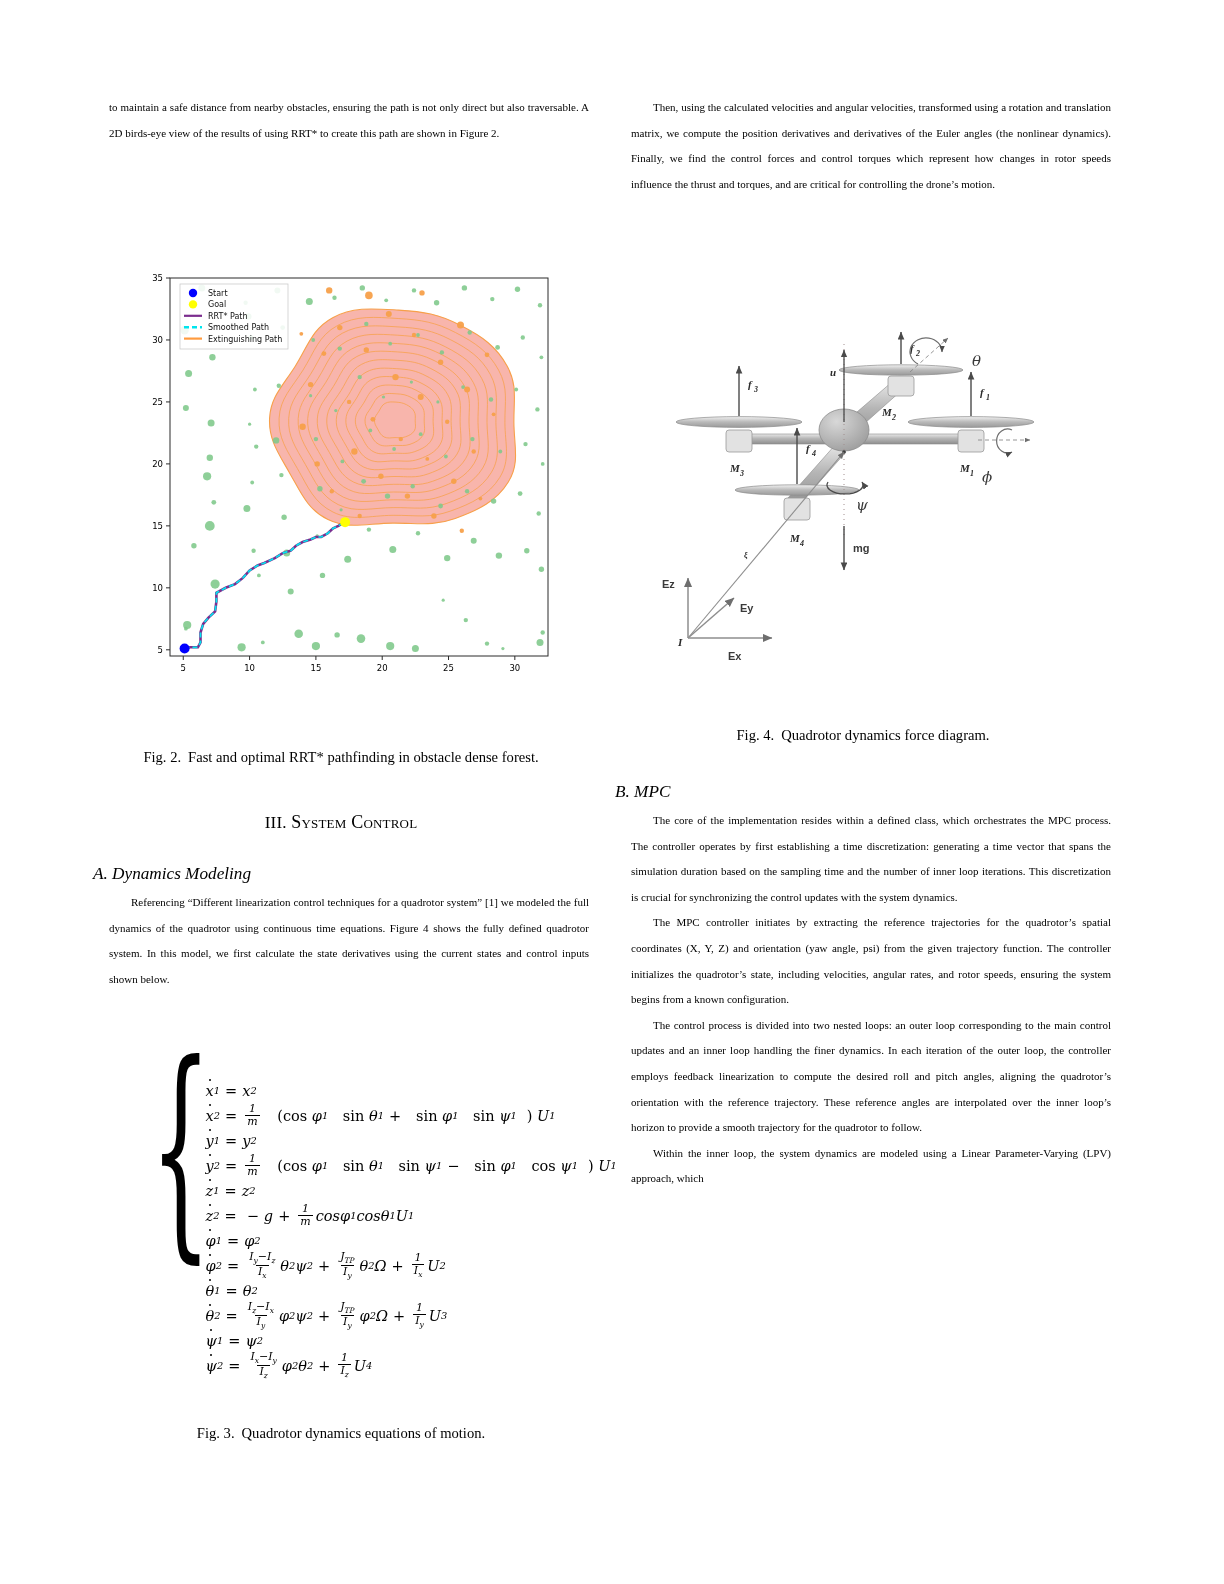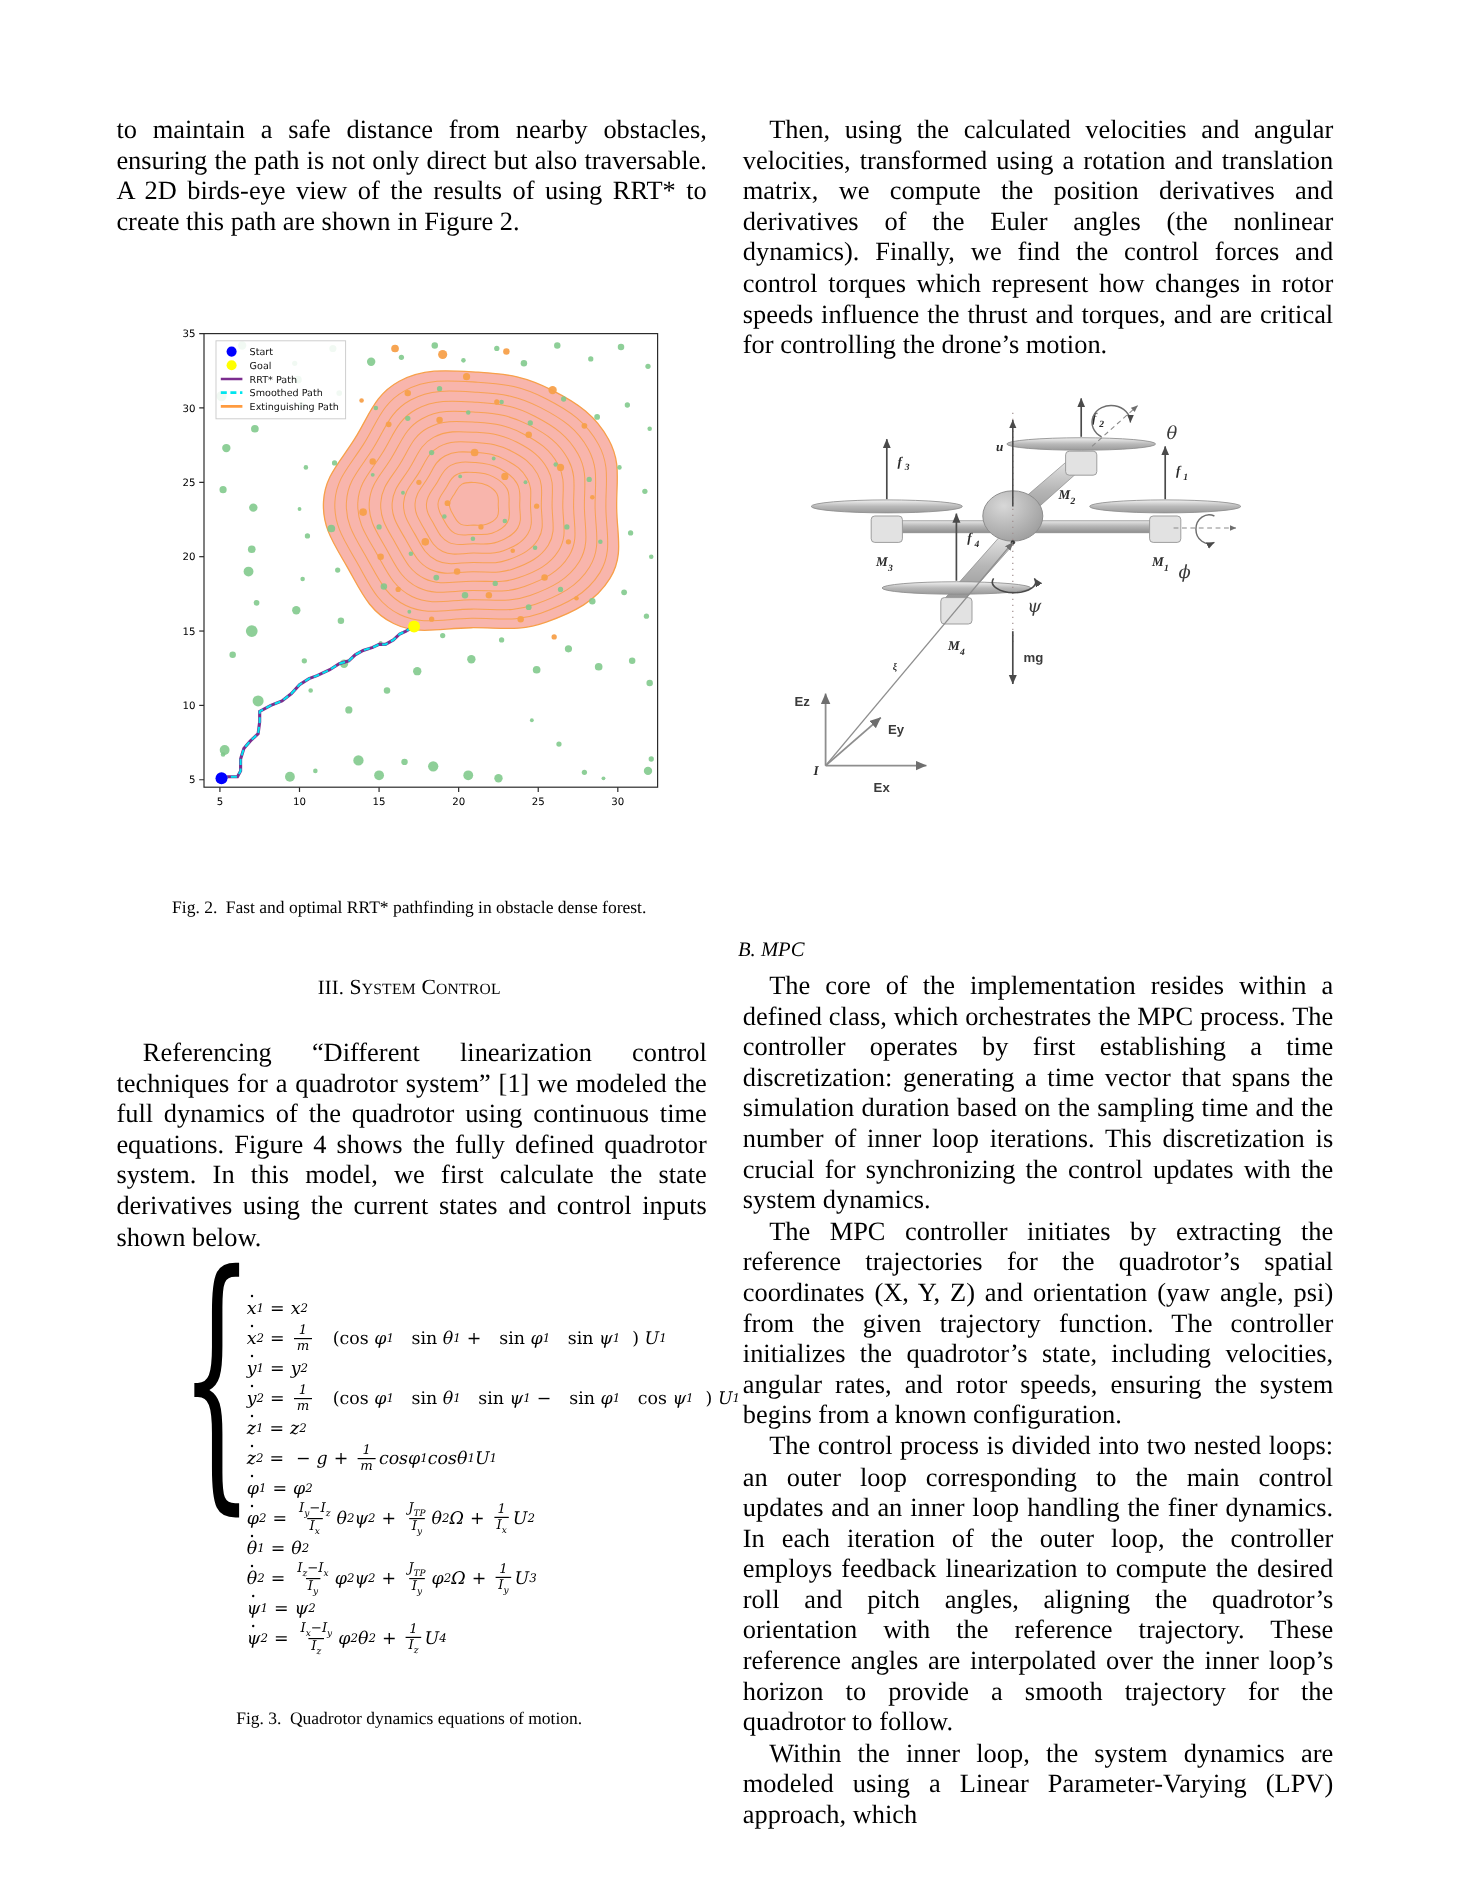--- a/index.html
+++ b/index.html
@@ -13,22 +13,22 @@
     overflow:hidden;
   }
   .page { position:absolute; inset:0; }
 
   
   .col { position:absolute; width:496px; top:95px; }
   .col-left  { left:93px; }
   .col-right { left:615px; }
 
   p.body {
-    margin:0 0 0 4px;
-    font-size:22px;
+    margin:0 0 0 16px;
+    font-size:11px;
     line-height:25.6px;
     text-align:justify;
     text-indent:22px;
     hyphens:manual;
   }
   p.body.noindent { text-indent:0; }
 
   .sec-title {
     font-size:17px;
     text-align:center;
@@ -342,20 +342,21 @@
 
   <div style="position:absolute; left:93px; top:748px; width:496px;" class="caption">
     <span class="lbl">Fig. 2.</span><span>Fast and optimal RRT* pathfinding in obstacle dense forest.</span>
   </div>
 
   <div style="position:absolute; left:93px; top:812px; width:496px;">
     <div class="sec-title">
       <span>III.</span>
       <span class="smallcaps">System Control</span>
     </div>
+    <div class="subsec">A.  Dynamics Modeling</div>
     <p class="body">Referencing “Different linearization control techniques for a quadrotor system” [1] we modeled the full dynamics of the quadrotor using continuous time equations. Figure 4 shows the fully defined quadrotor system. In this model, we first calculate the state derivatives using the current states and control inputs shown below.</p>
   </div>
 
   <div id="fig3">
     <div class="eqwrap">
       <div class="brace">{</div>
       <div class="eqlist">
 
         <div class="eq">
           <span class="dotacc">x</span><sub>1</sub><span class="op">=</span>x<sub>2</sub>
@@ -572,20 +573,23 @@
       <text class="d-lbl-axis" x="2" y="258">Ez</text>
       <text class="d-lbl-axis" x="80" y="282">Ey</text>
       <text class="d-lbl-axis" x="68" y="330">Ex</text>
       <text class="d-lbl" x="18" y="316">I</text>
 
       <line x1="28" y1="308" x2="184" y2="122" stroke="#8e8e8e" stroke-width="1.1" marker-end="url(#ahl)"></line>
       <text class="d-lbl-sub" x="84" y="228" font-size="11">ξ</text>
     </svg>
   </div>
 
+  <div style="position:absolute; left:615px; top:726px; width:496px;" class="caption">
+    <span class="lbl">Fig. 4.</span><span>Quadrotor dynamics force diagram.</span>
+  </div>
 
   <div style="position:absolute; left:615px; top:782px; width:496px;">
     <div class="subsec">B.  MPC</div>
     <p class="body">The core of the implementation resides within a defined class, which orchestrates the MPC process. The controller operates by first establishing a time discretization: generating a time vector that spans the simulation duration based on the sampling time and the number of inner loop iterations. This discretization is crucial for synchronizing the control updates with the system dynamics.</p>
     <p class="body">The MPC controller initiates by extracting the reference trajectories for the quadrotor’s spatial coordinates (X, Y, Z) and orientation (yaw angle, psi) from the given trajectory function. The controller initializes the quadrotor’s state, including velocities, angular rates, and rotor speeds, ensuring the system begins from a known configuration.</p>
     <p class="body">The control process is divided into two nested loops: an outer loop corresponding to the main control updates and an inner loop handling the finer dynamics. In each iteration of the outer loop, the controller employs feedback linearization to compute the desired roll and pitch angles, aligning the quadrotor’s orientation with the reference trajectory. These reference angles are interpolated over the inner loop’s horizon to provide a smooth trajectory for the quadrotor to follow.</p>
     <p class="body">Within the inner loop, the system dynamics are modeled using a Linear Parameter-Varying (LPV) approach, which</p>
   </div>
 
 </div>

